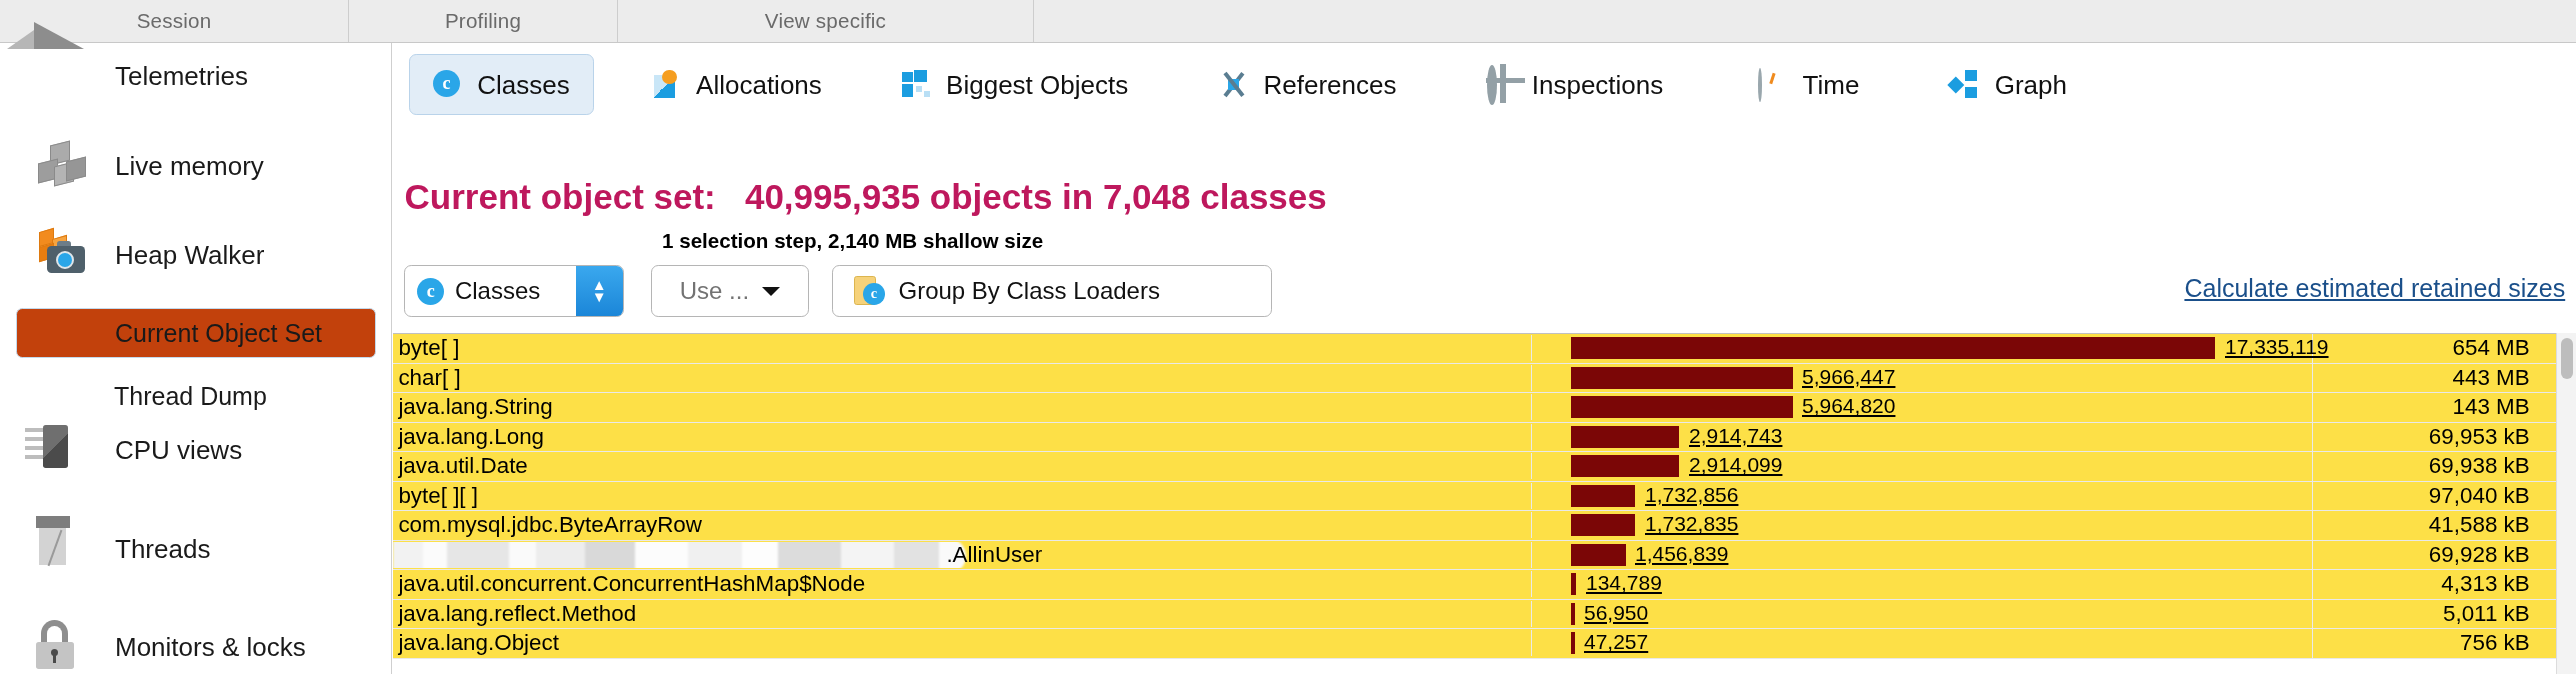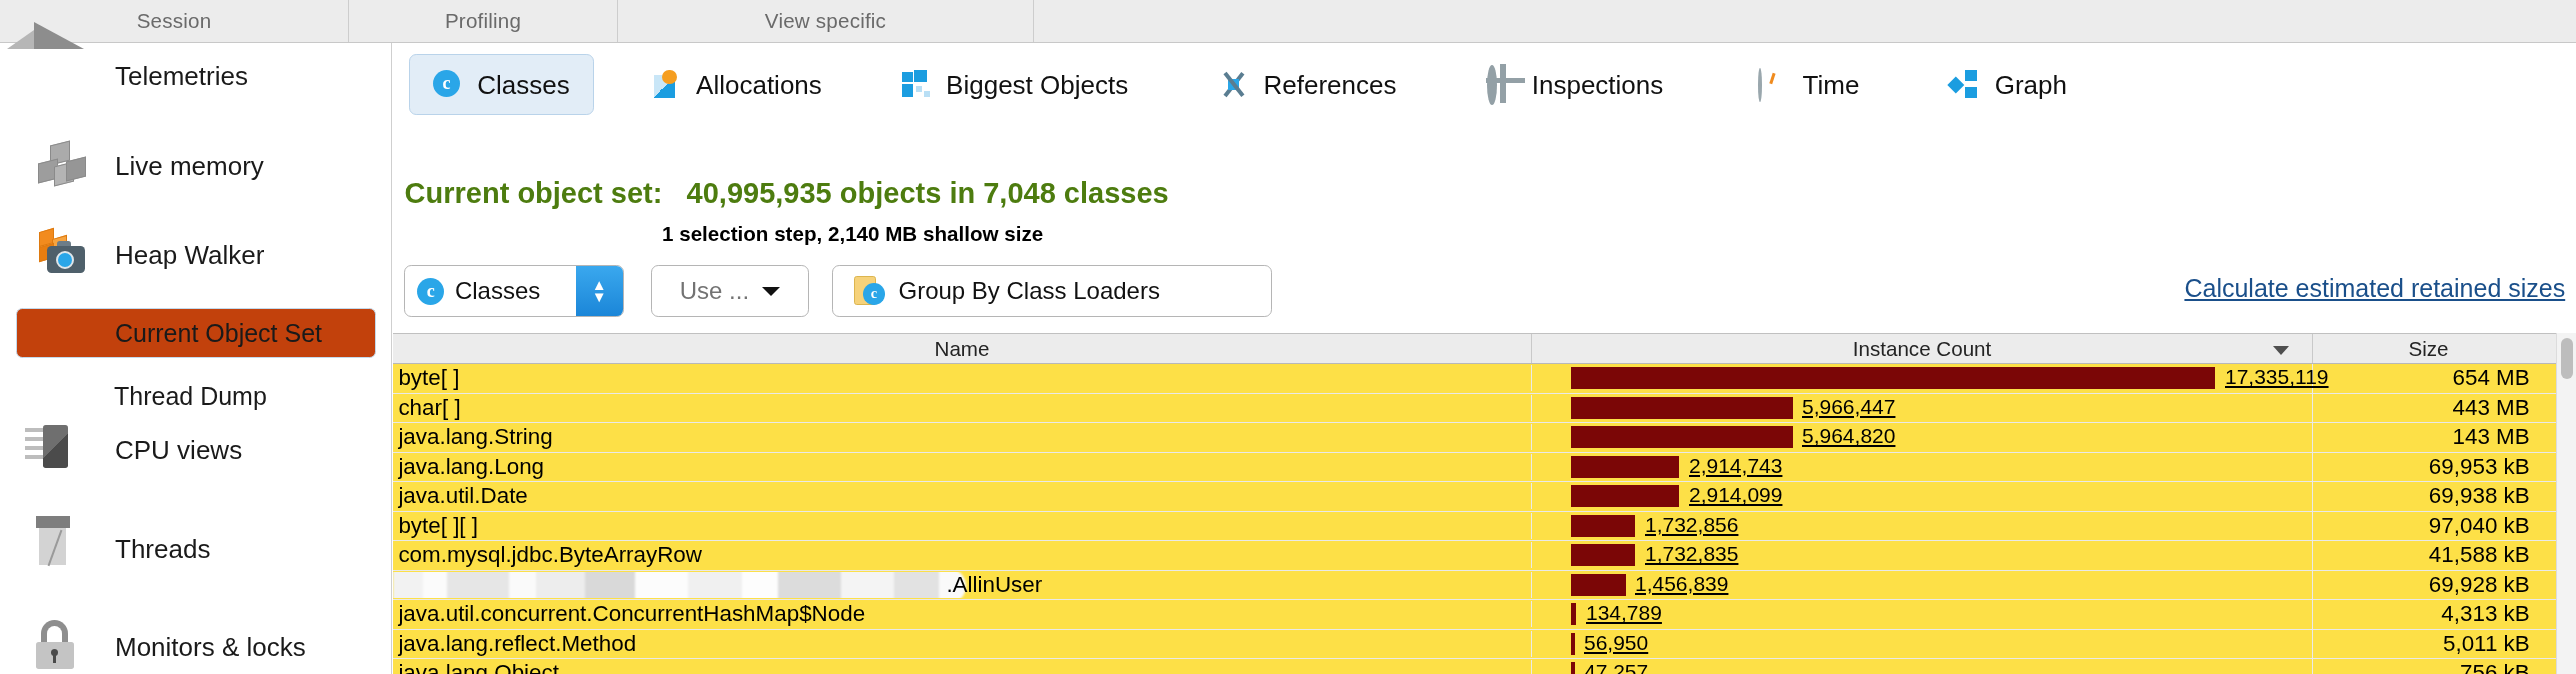--- a/index.html
+++ b/index.html
@@ -236,21 +236,21 @@
   .ic-graph b{position:absolute;display:block;background:#1b9de0;}
   .ic-graph .g1{left:14.3px;top:0;width:12.5px;height:10.7px;}
   .ic-graph .g2{left:14.3px;top:17px;width:12.5px;height:10.7px;}
   .ic-graph .g3{left:0;top:9px;width:11.6px;height:11.6px;transform:rotate(45deg);}
 
   
   #cos {
     position: absolute; top: 134px; left: 0; width: 2183px;
   }
   #cos-title {
-    font-size: 29px; font-weight: bold; color: #4d7c0f;
+    font-size: 35px; font-weight: bold; color: #be185d;
     padding-left: 11.6px;
   }
   #cos-sub {
     font-size: 20.6px; font-weight: bold; color: #000;
     padding-left: 269px; margin-top: 11.6px;
   }
 
   
   #ctrls {
     position: absolute; top: 222px; left: 10.7px;
@@ -484,28 +484,20 @@
         <span class="page"></span>
           <span class="cc">c</span>
       </span>
       <span class="txt">Group By Class Loaders</span>
     </div>
 
     <a id="retained-link" href="#">Calculate estimated retained sizes</a>
   </div>
 
   <div id="table">
-    <div id="thead">
-      <div class="th name">Name</div>
-      <div class="th count">
-        <span>Instance Count</span>
-        <span class="sort-caret"></span>
-      </div>
-      <div class="th size">Size</div>
-    </div>
     <div id="tbody">
         <div class="row">
           <div class="c-name">byte[ ]</div>
           <div class="c-count">
             <span class="bar" style="left: 39px; width: 644px; background: rgb(123, 6, 6);"></span>
             <span class="num" style="left: 693px;">17,335,119</span>
           </div>
           <div class="c-size">654 MB</div>
         </div>
         <div class="row">

